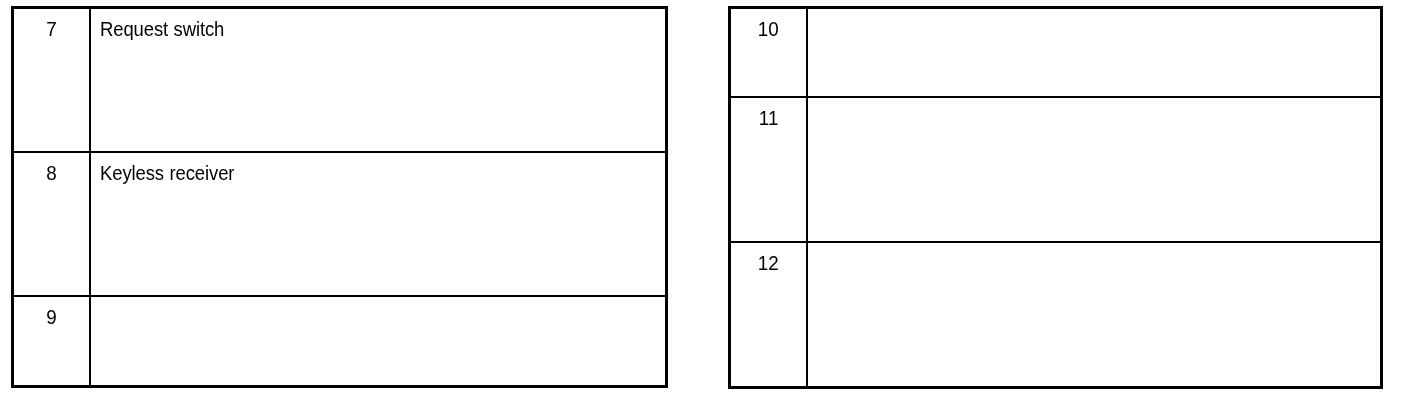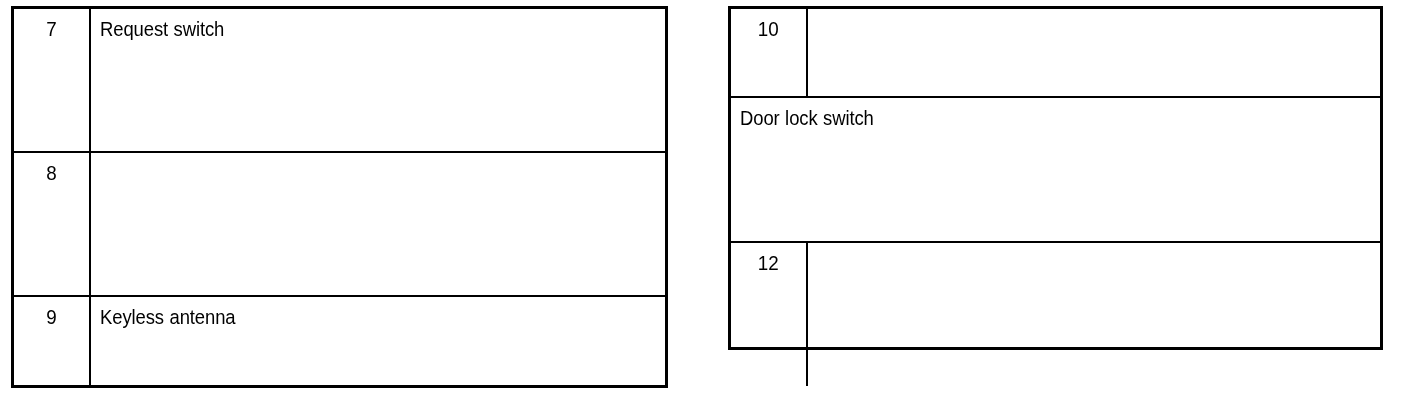--- a/index.html
+++ b/index.html
@@ -37,21 +37,21 @@
     left: 11px;
     top: 6px;
     width: 657px;
     height: 382px;
   }
 
   #table-right {
     left: 728px;
     top: 6px;
     width: 655px;
-    height: 344px;
+    height: 383px;
   }
 
   
   .comp-row {
     position: relative;
     box-sizing: border-box;
     display: flex;
     align-items: flex-start;
     width: 100%;
     border-bottom: 2px solid #000000;
@@ -124,44 +124,44 @@
       </div>
       <div class="cell-label">
         <span>Request switch</span>
       </div>
     </div>
 
     <div class="comp-row">
       <div class="cell-num">
         <span>8</span>
       </div>
+      <div class="cell-label">
+        <span>Keyless receiver</span>
+      </div>
     </div>
 
     <div class="comp-row">
       <div class="cell-num">
         <span>9</span>
-      </div>
-      <div class="cell-label">
-        <span>Keyless antenna</span>
       </div>
     </div>
 
   </div>
 
   <div class="comp-table" id="table-right">
 
     <div class="comp-row">
       <div class="cell-num">
         <span>10</span>
       </div>
     </div>
 
     <div class="comp-row">
-      <div class="cell-label">
-        <span>Door lock switch</span>
+      <div class="cell-num">
+        <span>11</span>
       </div>
     </div>
 
     <div class="comp-row">
       <div class="cell-num">
         <span>12</span>
       </div>
     </div>
 
   </div>

